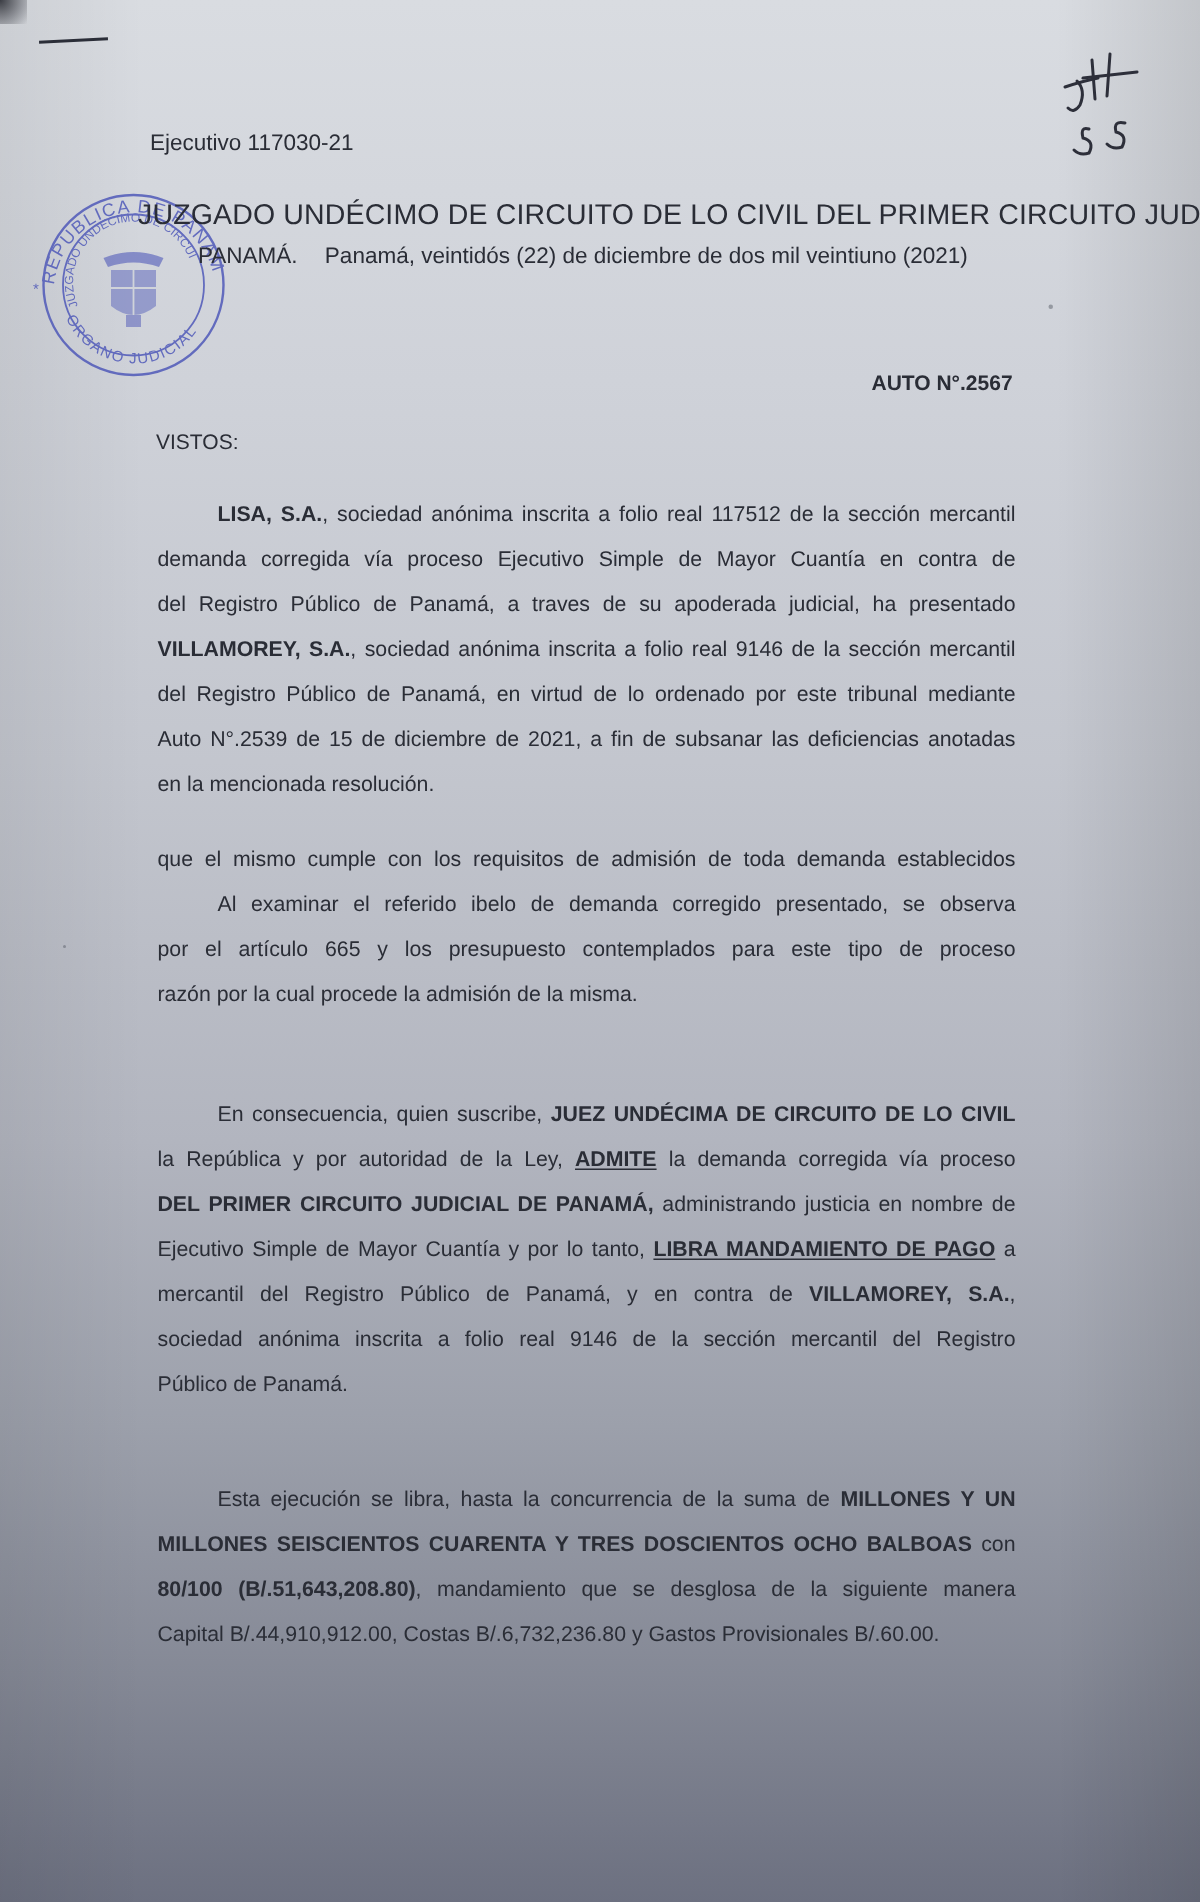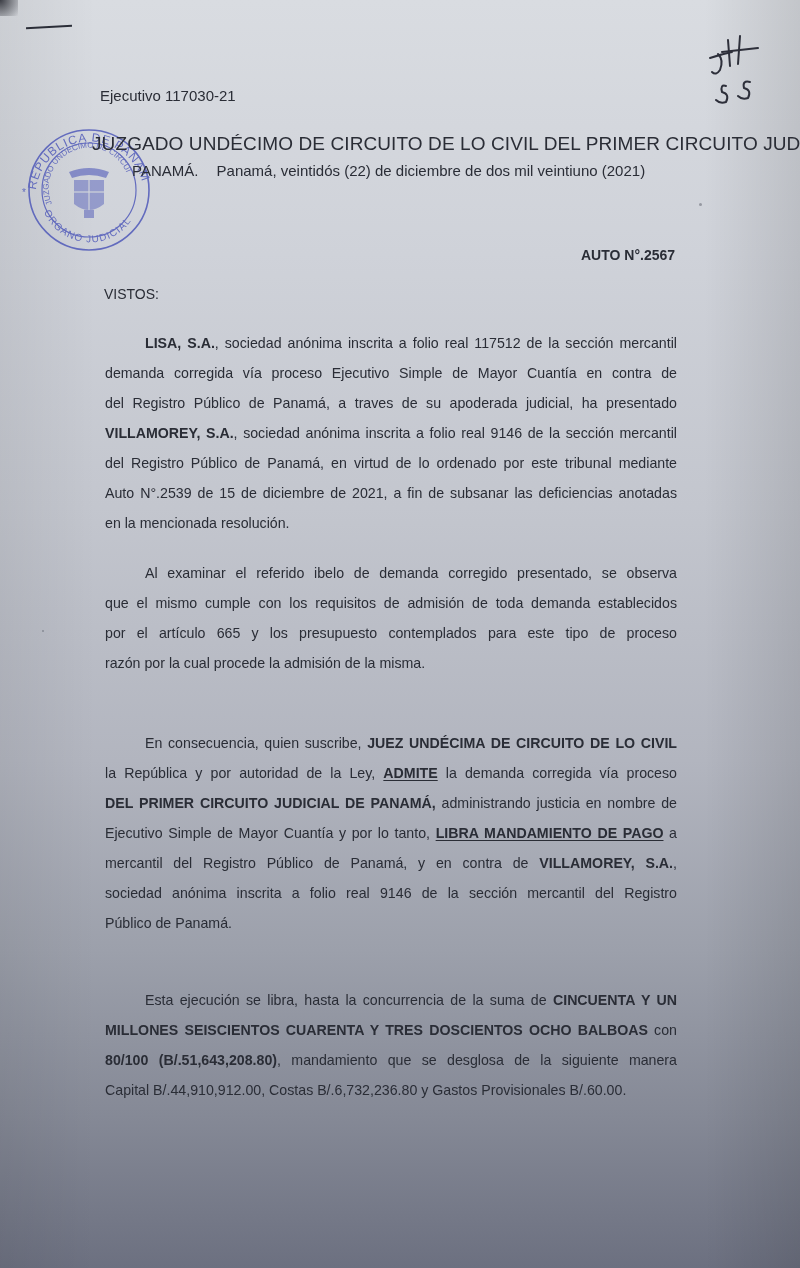--- a/index.html
+++ b/index.html
@@ -124,34 +124,34 @@
   <span class="line"><span class="indent"></span><b>LISA, S.A.</b><span>, sociedad anónima inscrita a folio real 117512 de la sección mercantil</span></span>
   <span class="line">demanda corregida vía proceso Ejecutivo Simple de Mayor Cuantía en contra de</span>
   <span class="line">del Registro Público de Panamá, a traves de su apoderada judicial, ha presentado</span>
   <span class="line"><b>VILLAMOREY, S.A.</b><span>, sociedad anónima inscrita a folio real 9146 de la sección mercantil</span></span>
   <span class="line">del Registro Público de Panamá, en virtud de lo ordenado por este tribunal mediante</span>
   <span class="line">Auto N°.2539 de 15 de diciembre de 2021, a fin de subsanar las deficiencias anotadas</span>
   <span class="line last">en la mencionada resolución.</span>
 </div>
 
 <div class="para p2">
+  <span class="line">que el mismo cumple con los requisitos de admisión de toda demanda establecidos</span>
   <span class="line"><span class="indent"></span><span>Al examinar el referido ibelo de demanda corregido presentado, se observa</span></span>
-  <span class="line">que el mismo cumple con los requisitos de admisión de toda demanda establecidos</span>
   <span class="line">por el artículo 665 y los presupuesto contemplados para este tipo de proceso</span>
   <span class="line last">razón por la cual procede la admisión de la misma.</span>
 </div>
 
 <div class="para p3">
   <span class="line"><span class="indent"></span><span>En consecuencia, quien suscribe, </span><b>JUEZ UNDÉCIMA DE CIRCUITO DE LO CIVIL</b></span>
   <span class="line"><span>la República y por autoridad de la Ley, </span><b><u>ADMITE</u></b><span> la demanda corregida vía proceso</span></span>
   <span class="line"><b>DEL PRIMER CIRCUITO JUDICIAL DE PANAMÁ,</b><span> administrando justicia en nombre de</span></span>
   <span class="line"><span>Ejecutivo Simple de Mayor Cuantía y por lo tanto, </span><b><u>LIBRA MANDAMIENTO DE PAGO</u></b><span> a</span></span>
   <span class="line"><span>mercantil del Registro Público de Panamá, y en contra de </span><b>VILLAMOREY, S.A.</b><span>,</span></span>
   <span class="line">sociedad anónima inscrita a folio  real 9146 de la sección mercantil del Registro</span>
   <span class="line last">Público de Panamá.</span>
 </div>
 
 <div class="para p4">
-  <span class="line"><span class="indent"></span><span>Esta ejecución se libra, hasta la concurrencia de la suma de </span><b>CINCUENTA Y UN</b></span>
+  <span class="line"><span class="indent"></span><span>Esta ejecución se libra, hasta la concurrencia de la suma de </span><b>MILLONES Y UN</b></span>
   <span class="line"><b>MILLONES SEISCIENTOS CUARENTA Y TRES DOSCIENTOS OCHO BALBOAS</b><span> con</span></span>
   <span class="line"><b>80/100 (B/.51,643,208.80)</b><span>, mandamiento que se desglosa de la siguiente manera</span></span>
   <span class="line last">Capital B/.44,910,912.00, Costas B/.6,732,236.80 y Gastos Provisionales B/.60.00.</span>
 </div>
 
 </body></html>

